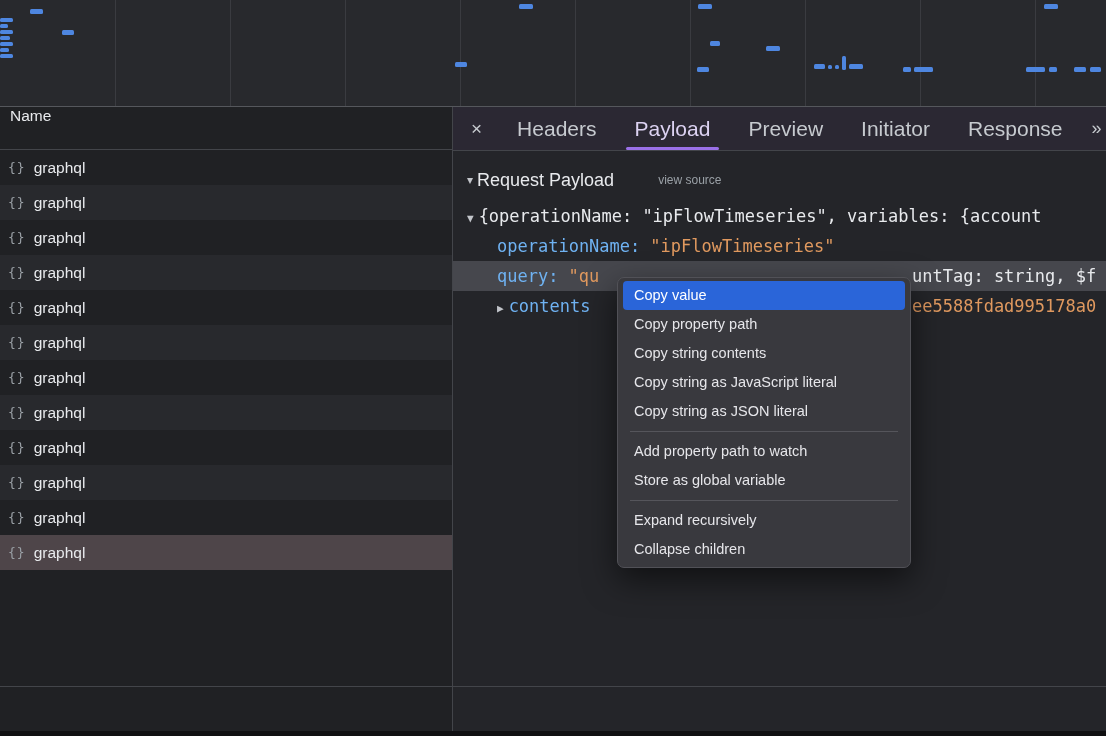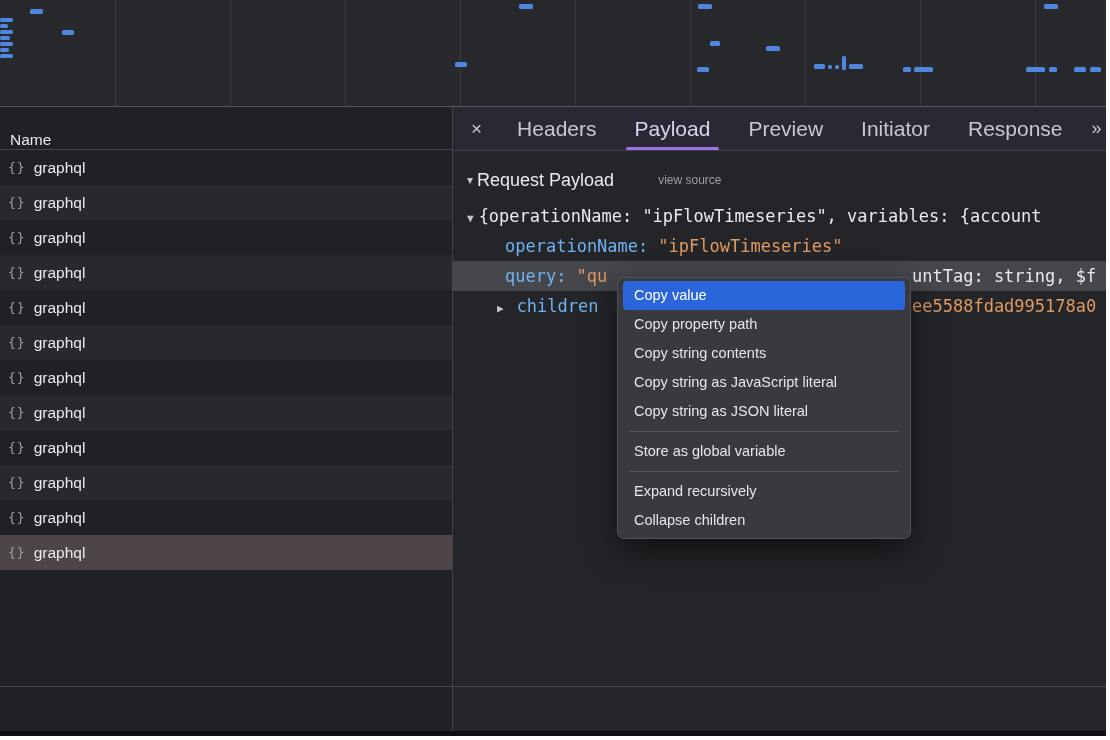--- a/index.html
+++ b/index.html
@@ -6,21 +6,21 @@
   body{font-family:"Liberation Sans",sans-serif;-webkit-font-smoothing:antialiased;}
   #app{position:relative;width:1106px;height:736px;background:var(--panel_bg,#202124);overflow:hidden;color:var(--text,#e8eaed);cursor:default;}
 
   
   .overview{position:absolute;left:0;top:0;width:100%;height:106px;background:var(--overview_bg,#28292d);border-bottom:1px solid #55575c;}
   .gridline{position:absolute;top:0;bottom:0;width:1px;background:var(--gridline,#3a3b40);}
   .bar{position:absolute;background:var(--bar,#4e86e0);border-radius:1.5px;}
 
   
   .net-panel{position:absolute;left:0;top:107px;width:452px;bottom:0;background:var(--panel_bg,#202124);border-right:1px solid var(--divider,#43454a);}
-  .net-header{height:42px;display:flex;align-items:flex-end;padding-left:10px;border-bottom:1px solid var(--divider,#43454a);font-size:15.5px;}
+  .net-header{height:42px;display:flex;align-items:flex-start;padding-left:10px;border-bottom:1px solid var(--divider,#43454a);font-size:15.5px;}
   .net-row{height:35px;display:flex;align-items:center;padding-left:8px;font-size:15.5px;gap:8px;white-space:nowrap;}
   #net-rows .net-row:nth-child(even){background:var(--row_alt,#28292d);}
   #net-rows .net-row.selected{background:var(--row_selected,#4e4549);}
   .braces-icon{color:var(--muted,#9aa0a6);font-family:"DejaVu Sans Mono",monospace;font-size:13px;letter-spacing:1px;}
 
   
   .inspector{position:absolute;left:453px;top:107px;right:0;bottom:0;background:var(--inspector_bg,#242529);}
   .tabs{height:43px;display:flex;align-items:stretch;background:var(--tab_bar_bg,#2b2833);border-bottom:1px solid var(--divider,#43454a);padding-left:18px;}
   .close{align-self:center;color:var(--tab_text,#c6cacf);font-size:19px;margin-right:16px;line-height:1;}
   .tab{display:flex;align-items:center;padding:0 19px;font-size:21px;color:var(--tab_text,#c6cacf);position:relative;}
@@ -33,21 +33,21 @@
   .tri{color:#c2c5ca;font-size:12px;margin-right:4px;}
   .section-title{font-weight:normal;font-size:18px;color:var(--text,#e8eaed);}
   .viewsrc{margin-left:44px;color:var(--muted,#9aa0a6);font-size:12px;}
 
   .tree{margin-top:6px;font-family:"DejaVu Sans Mono",monospace;font-size:17px;}
   .trow{height:30px;line-height:30px;white-space:nowrap;overflow:hidden;position:relative;}
   .trow .tri{font-size:11px;margin-right:5px;}
   .trow.root{padding-left:14px;}
   .trow.child{padding-left:44px;}
   .trow.selected{background:var(--tree_selected_bg,#46474d);}
-  .key{color:var(--key,#6fb2f2);margin-right:10px;margin-left:8px;}
+  .key{color:var(--key,#6fb2f2);margin-right:10px;}
   .str{color:var(--string,#e0995f);}
   .plain{color:var(--text,#e8eaed);}
   .frag{position:absolute;left:459px;top:0;}
 
   
   .context-menu{position:absolute;left:617px;top:277px;width:292px;background:var(--menu_bg,#39393e);border:1px solid var(--menu_border,#515157);border-radius:7px;padding:3px 0;box-shadow:0 12px 32px rgba(0,0,0,.55);font-size:14.5px;color:var(--menu_text,#e6e6ea);z-index:20;}
   .menu-item{height:29px;line-height:29px;padding:0 11px;margin:0 5px;border-radius:4px;white-space:nowrap;}
   .menu-item.highlighted{background:var(--menu_highlight,#2a65d9);color:#ffffff;}
   .menu-sep{height:1px;background:var(--menu_separator,#55555b);margin:5px 12px;}
 
@@ -180,34 +180,35 @@
           <span class="tri">▼</span><span class="plain">{operationName: "ipFlowTimeseries", variables: {account</span>
         </div>
         <div class="trow child">
           <span class="key">operationName:</span><span class="str">"ipFlowTimeseries"</span>
         </div>
         <div class="trow child selected">
           <span class="key">query:</span><span class="str">"qu</span>
           <span class="frag plain">untTag: string, $f</span>
         </div>
         <div class="trow child">
-          <span class="tri">▶</span><span class="key">children</span>
+          <span class="tri">▶</span><span class="key">contents</span>
           <span class="frag str">ee5588fdad995178a0</span>
         </div>
       </div>
     </div>
   </div>
 
   <div class="context-menu" id="menu">
       <div class="menu-item highlighted">Copy value</div>
       <div class="menu-item">Copy property path</div>
       <div class="menu-item">Copy string contents</div>
       <div class="menu-item">Copy string as JavaScript literal</div>
       <div class="menu-item">Copy string as JSON literal</div>
       <div class="menu-sep"></div>
+      <div class="menu-item">Add property path to watch</div>
       <div class="menu-item">Store as global variable</div>
       <div class="menu-sep"></div>
       <div class="menu-item">Expand recursively</div>
       <div class="menu-item">Collapse children</div>
     </div>
 
   <div class="bottom-divider"></div>
   <div class="bottom-strip"></div>
 </div>
 

